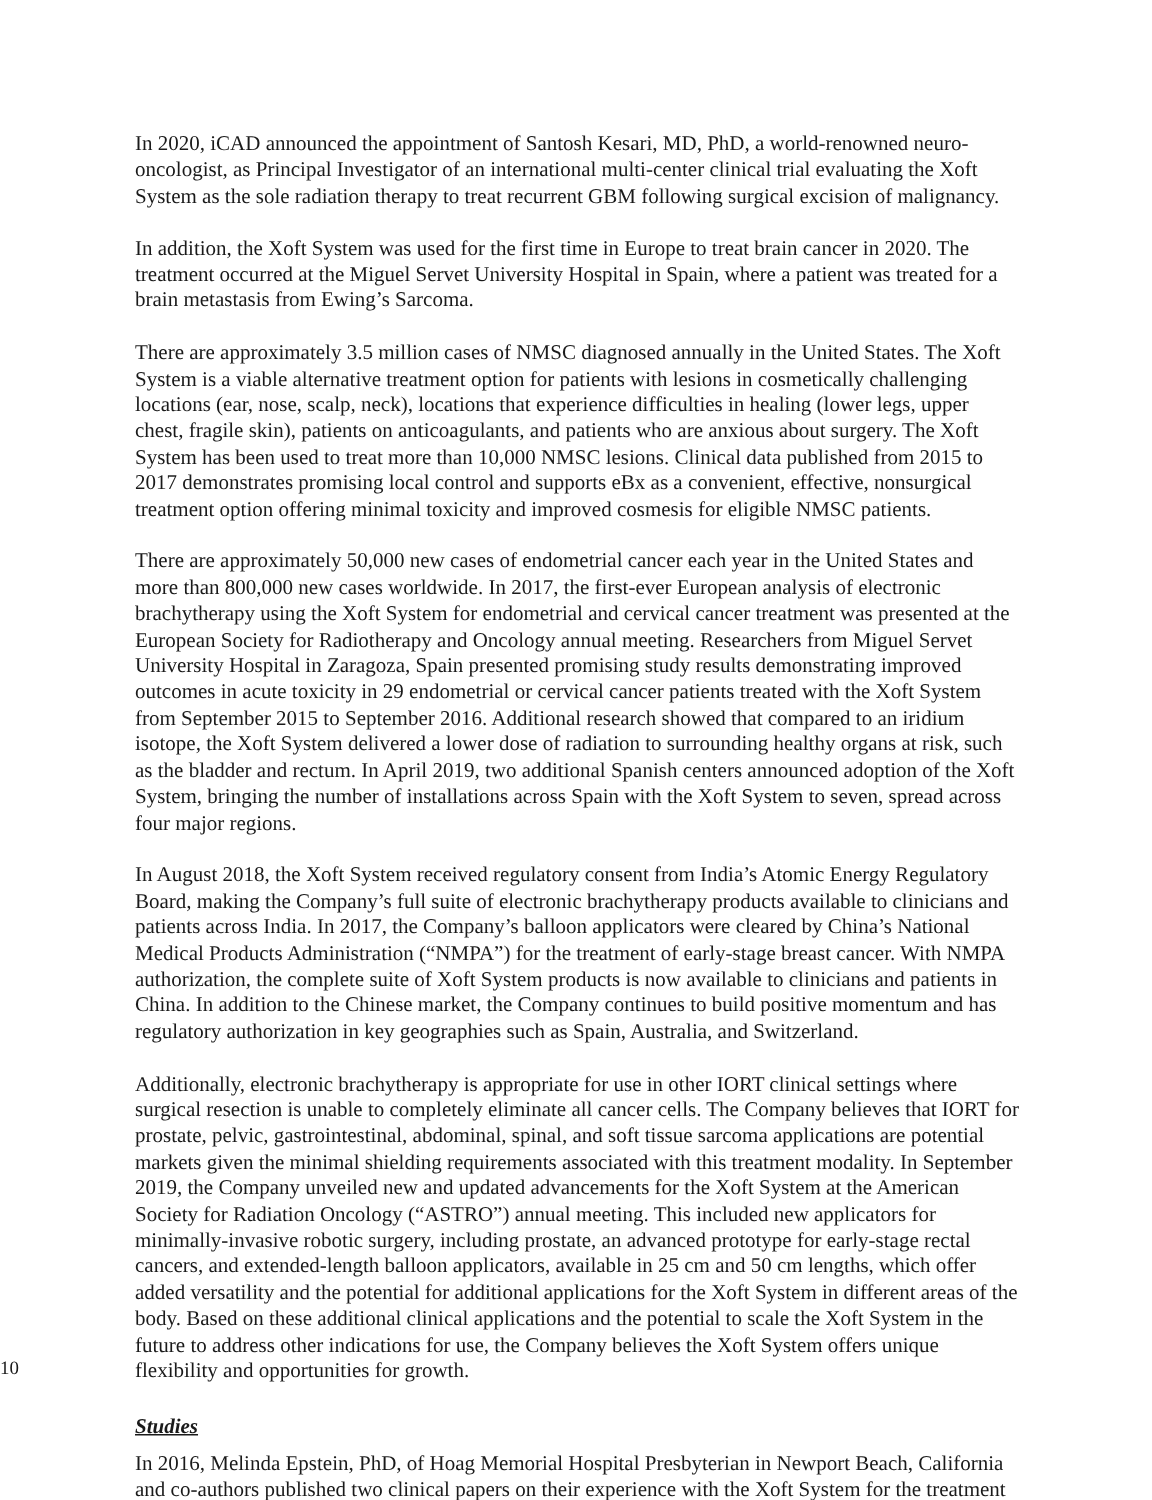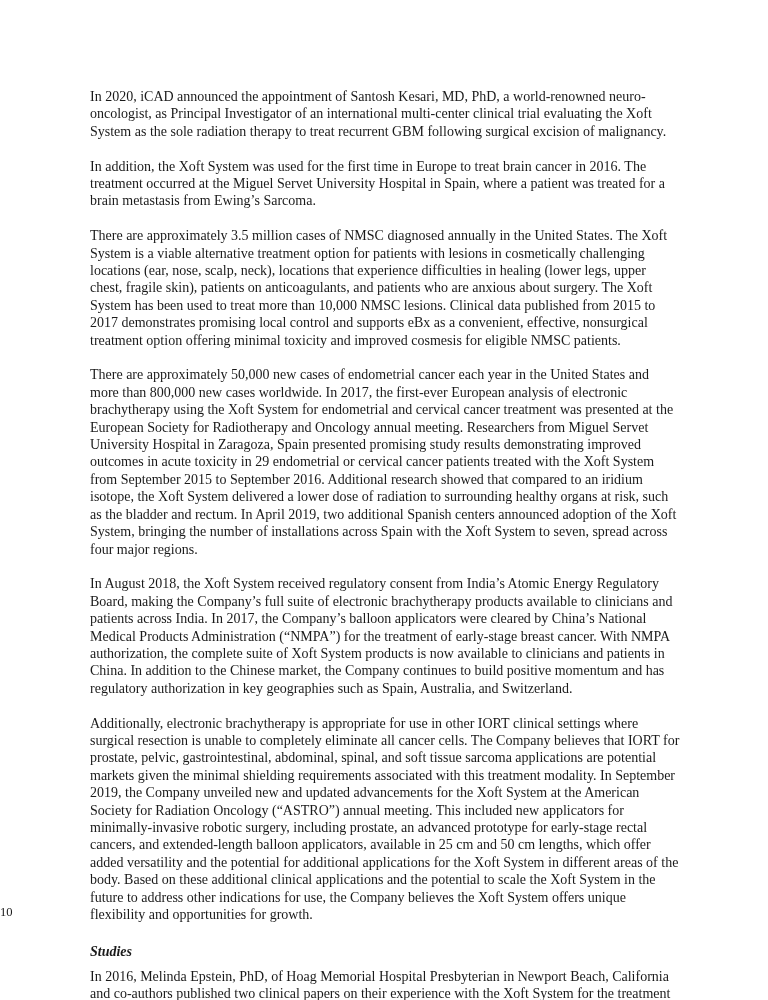--- a/index.html
+++ b/index.html
@@ -24,40 +24,41 @@
       line-height: 17.4px;
     }
     .para {
       margin: 0 0 17.4px 0;
       text-align: left;
     }
     .heading {
       font-weight: bold;
       font-style: italic;
       margin: 20px 0 7px 0;
+      text-decoration: underline;
     }
     .last-para {
       margin: 0;
     }
     .page-number {
       position: absolute;
       left: 0;
       width: 768px;
       top: 904px;
       text-align: left;
       font-size: 12.6px;
       line-height: 17px;
     }
   </style>
 </head>
 <body>
 
 <div class="page">
   <p class="para">In 2020, iCAD announced the appointment of Santosh Kesari, MD, PhD, a world-renowned neuro-oncologist, as Principal Investigator of an international multi-center clinical trial evaluating the Xoft System as the sole radiation therapy to treat recurrent GBM following surgical excision of malignancy.</p>
-  <p class="para">In addition, the Xoft System was used for the first time in Europe to treat brain cancer in 2016. The treatment occurred at the Miguel Servet University Hospital in Spain, where a patient was treated for a brain metastasis from Ewing’s Sarcoma.</p>
+  <p class="para">In addition, the Xoft System was used for the first time in Europe to treat brain cancer in 2020. The treatment occurred at the Miguel Servet University Hospital in Spain, where a patient was treated for a brain metastasis from Ewing’s Sarcoma.</p>
   <p class="para">There are approximately 3.5 million cases of NMSC diagnosed annually in the United States. The Xoft System is a viable alternative treatment option for patients with lesions in cosmetically challenging locations (ear, nose, scalp, neck), locations that experience difficulties in healing (lower legs, upper chest, fragile skin), patients on anticoagulants, and patients who are anxious about surgery. The Xoft System has been used to treat more than 10,000 NMSC lesions. Clinical data published from 2015 to 2017 demonstrates promising local control and supports eBx as a convenient, effective, nonsurgical treatment option offering minimal toxicity and improved cosmesis for eligible NMSC patients.</p>
   <p class="para">There are approximately 50,000 new cases of endometrial cancer each year in the United States and more than 800,000 new cases worldwide. In 2017, the first-ever European analysis of electronic brachytherapy using the Xoft System for endometrial and cervical cancer treatment was presented at the European Society for Radiotherapy and Oncology annual meeting. Researchers from Miguel Servet University Hospital in Zaragoza, Spain presented promising study results demonstrating improved outcomes in acute toxicity in 29 endometrial or cervical cancer patients treated with the Xoft System from September 2015 to September 2016. Additional research showed that compared to an iridium isotope, the Xoft System delivered a lower dose of radiation to surrounding healthy organs at risk, such as the bladder and rectum. In April 2019, two additional Spanish centers announced adoption of the Xoft System, bringing the number of installations across Spain with the Xoft System to seven, spread across four major regions.</p>
   <p class="para">In August 2018, the Xoft System received regulatory consent from India’s Atomic Energy Regulatory Board, making the Company’s full suite of electronic brachytherapy products available to clinicians and patients across India. In 2017, the Company’s balloon applicators were cleared by China’s National Medical Products Administration (“NMPA”) for the treatment of early-stage breast cancer. With NMPA authorization, the complete suite of Xoft System products is now available to clinicians and patients in China. In addition to the Chinese market, the Company continues to build positive momentum and has regulatory authorization in key geographies such as Spain, Australia, and Switzerland.</p>
   <p class="para">Additionally, electronic brachytherapy is appropriate for use in other IORT clinical settings where surgical resection is unable to completely eliminate all cancer cells. The Company believes that IORT for prostate, pelvic, gastrointestinal, abdominal, spinal, and soft tissue sarcoma applications are potential markets given the minimal shielding requirements associated with this treatment modality. In September 2019, the Company unveiled new and updated advancements for the Xoft System at the American Society for Radiation Oncology (“ASTRO”) annual meeting. This included new applicators for minimally-invasive robotic surgery, including prostate, an advanced prototype for early-stage rectal cancers, and extended-length balloon applicators, available in 25 cm and 50 cm lengths, which offer added versatility and the potential for additional applications for the Xoft System in different areas of the body. Based on these additional clinical applications and the potential to scale the Xoft System in the future to address other indications for use, the Company believes the Xoft System offers unique flexibility and opportunities for growth.</p>
   <p class="heading">Studies</p>
   <p class="para last-para"><span>In 2016, Melinda Epstein, PhD, of Hoag Memorial Hospital Presbyterian in Newport Beach, California and co-authors published two clinical papers on their experience with the Xoft System for the treatment of early-stage breast cancer with IORT. In June 2016, the </span><em>System of Surgical Oncology</em><span> published data on 390 patients treated</span></p>
 </div>
 
 <div class="page-number">10</div>
 

